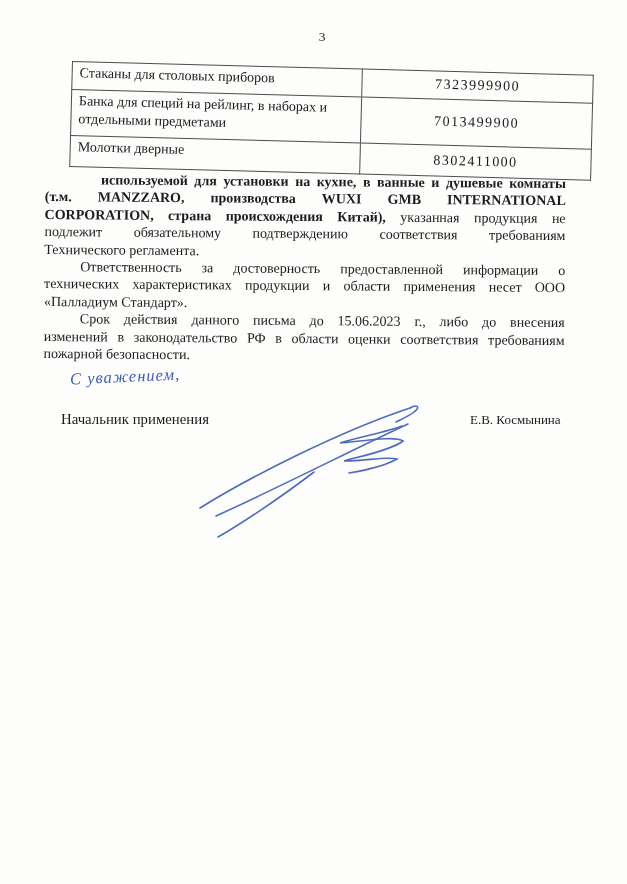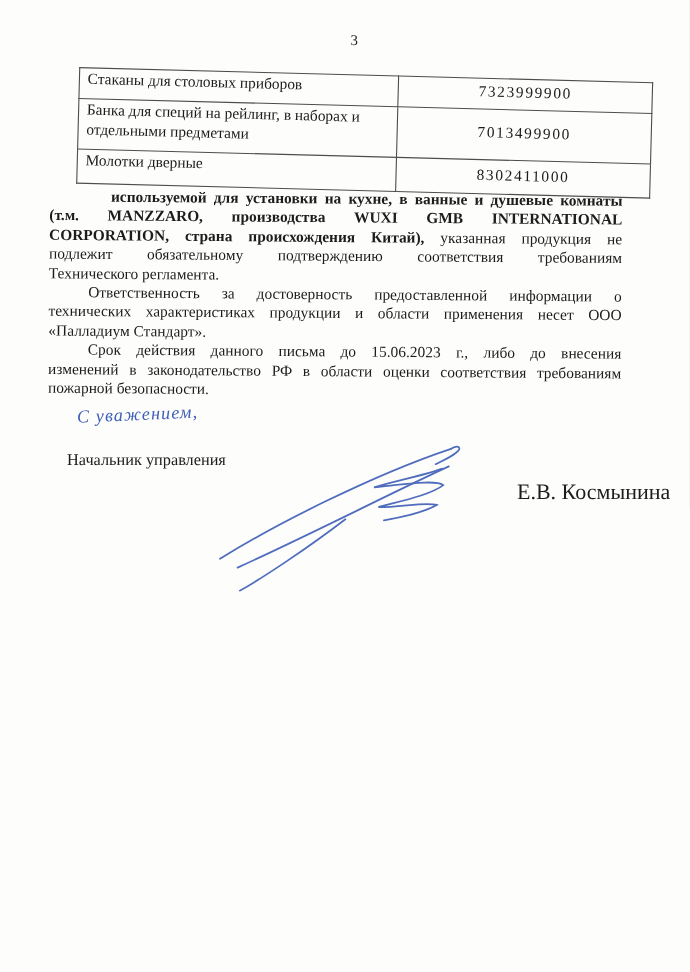--- a/index.html
+++ b/index.html
@@ -62,22 +62,22 @@
     font-size:16.5px; font-style:italic;
     letter-spacing:1px;
     transform:rotate(-2.5deg);
   }
   
   .sig-title {
     position:absolute; top:409px; left:61px;
     font-size:14.8px; line-height:21.5px;
   }
   .sig-name {
-    position:absolute; top:437px; left:470px;
-    font-size:20px;
+    position:absolute; top:412px; left:470px;
+    font-size:13px;
   }
   .autograph {
     position:absolute; top:386px; left:186px;
     width:238px; height:152px;
   }
   .autograph svg { display:block; width:100%; height:100%; }
 </style>
 </head>
 <body>
 
@@ -124,21 +124,21 @@
     <div>
       <div class="bline indent">Срок действия данного письма до 15.06.2023 г., либо до внесения</div>
       <div class="bline">изменений в законодательство РФ в области оценки соответствия требованиям</div>
       <div class="bline last">пожарной безопасности.</div>
     </div>
   </div>
 
   <div class="salutation" style="color: rgb(64, 96, 184);">С уважением,</div>
 
   <div class="sig-title">
-    <div>Начальник управления</div>
+    <div>Начальник применения</div>
   </div>
 
   <div class="autograph" aria-label="Е.В. Космынина">
     <svg viewBox="0 0 238 152" xmlns="http://www.w3.org/2000/svg">
       <g fill="none" stroke="#4060b8" stroke-width="1.6" stroke-linecap="round" opacity="0.92">
         <path d="M14,122 C62,92 152,46 224,22"></path>
         <path d="M30,130 C96,100 170,62 222,38"></path>
         <path d="M224,22 c7,-4 11,-1 4,4 c-5,4 -12,7 -18,10"></path>
         <path d="M216,40 c-12,5 -42,11 -62,17 c30,-3 56,-7 63,-2 c-13,10 -46,16 -59,20 c21,0 43,-5 53,-2 c-14,8 -36,12 -48,14"></path>
         <path d="M128,86 C94,112 52,140 32,151"></path>

